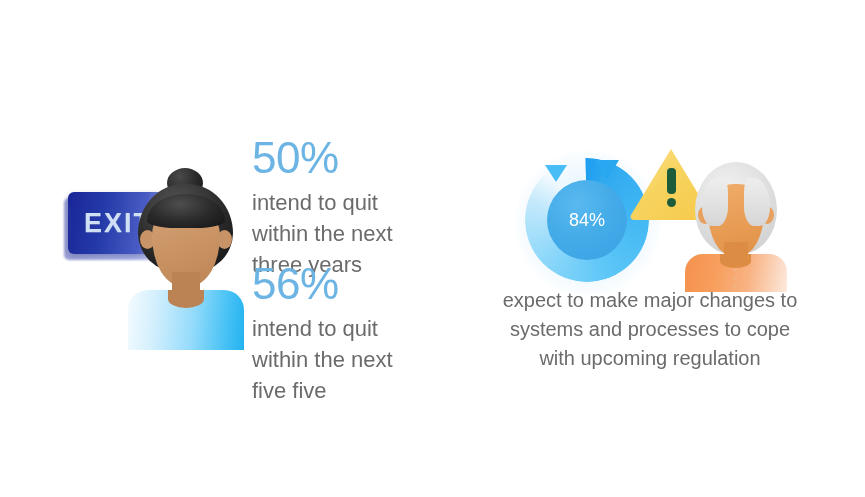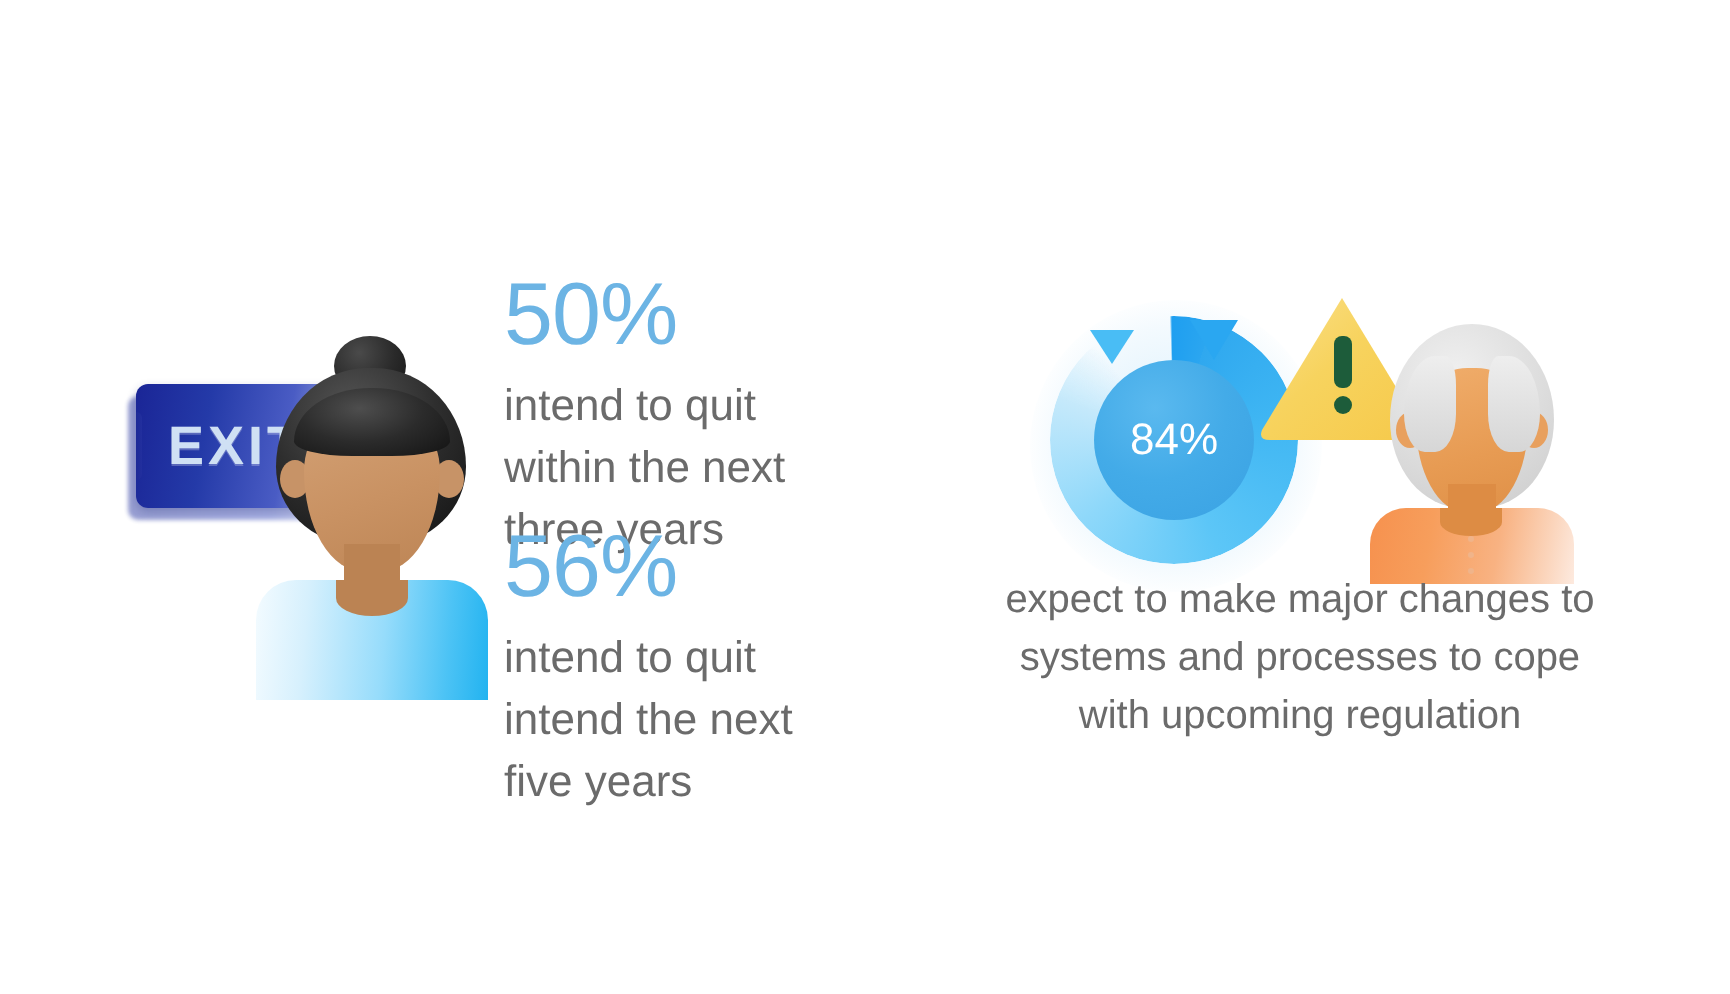--- a/index.html
+++ b/index.html
@@ -249,21 +249,21 @@
     width: 80px;
     height: 80px;
     border-radius: 50%;
     background: radial-gradient(circle at 38% 30%, #5ab9ef 0%, #43abe8 48%, #3aa2e3 100%);
     display: flex;
     align-items: center;
     justify-content: center;
   }
   .donut-label {
     color: #ffffff;
-    font-size: 22px;
+    font-size: 18px;
     font-weight: 400;
     letter-spacing: 0px;
     font-family: "Liberation Sans", sans-serif;
   }
 
   
   .warn-wrap {
     position: absolute;
     left: 188px;
     top: 146px;
@@ -426,21 +426,21 @@
       <div class="pl-collar"></div>
     </div>
 
     <div class="stat-block stat-1">
       <div class="stat-pct">50%</div>
       <div class="stat-desc">intend to quit within the next three years</div>
     </div>
 
     <div class="stat-block stat-2">
       <div class="stat-pct">56%</div>
-      <div class="stat-desc">intend to quit intend the next five years</div>
+      <div class="stat-desc">intend to quit within the next five five</div>
     </div>
 
   </div>
 
   <div class="panel-right">
 
     <div class="donut-wrap">
       <div class="donut-glow"></div>
       <div class="donut-ring"></div>
       <div class="donut-tip-a"></div>

